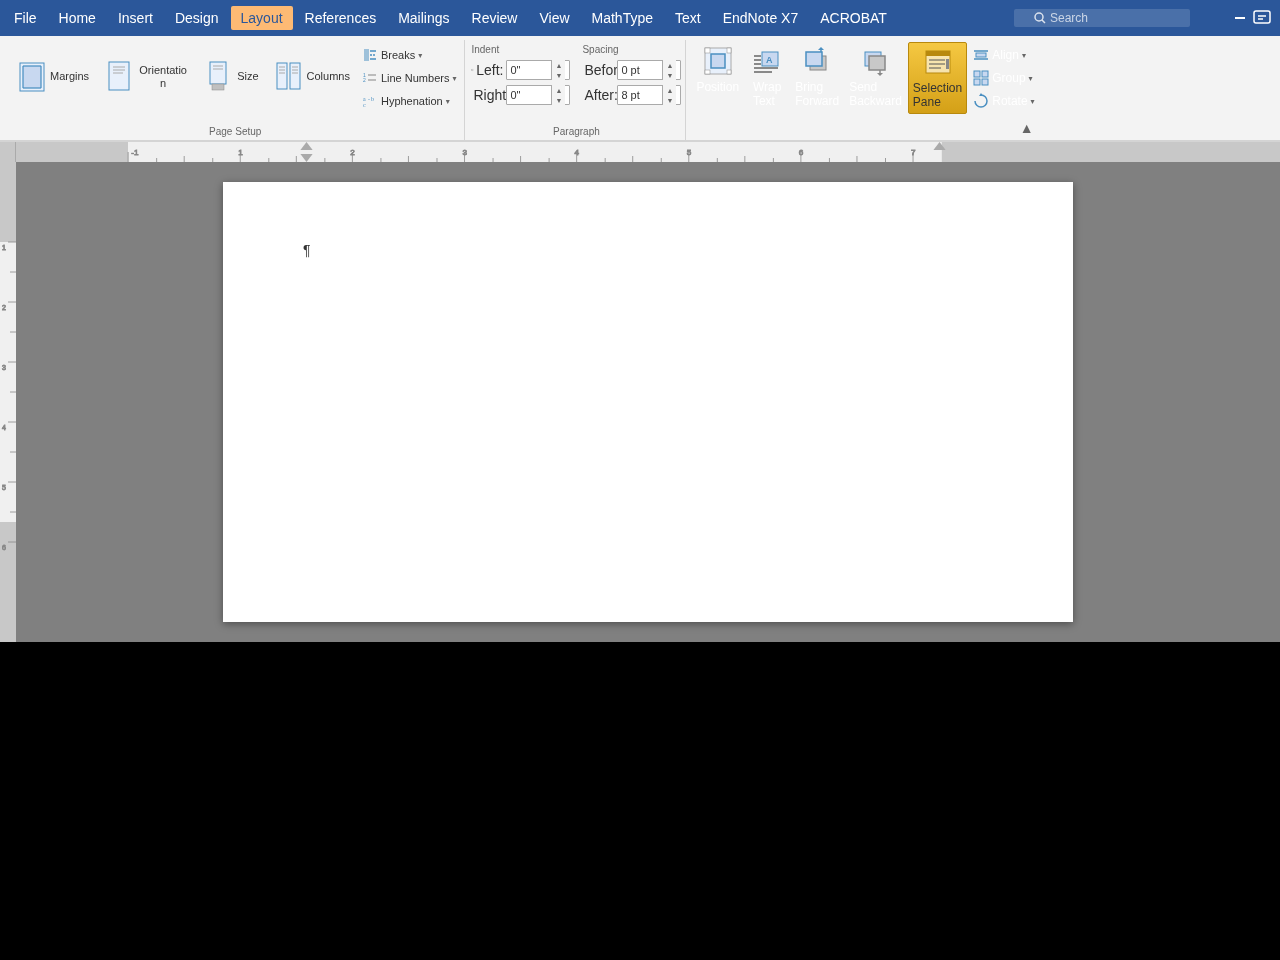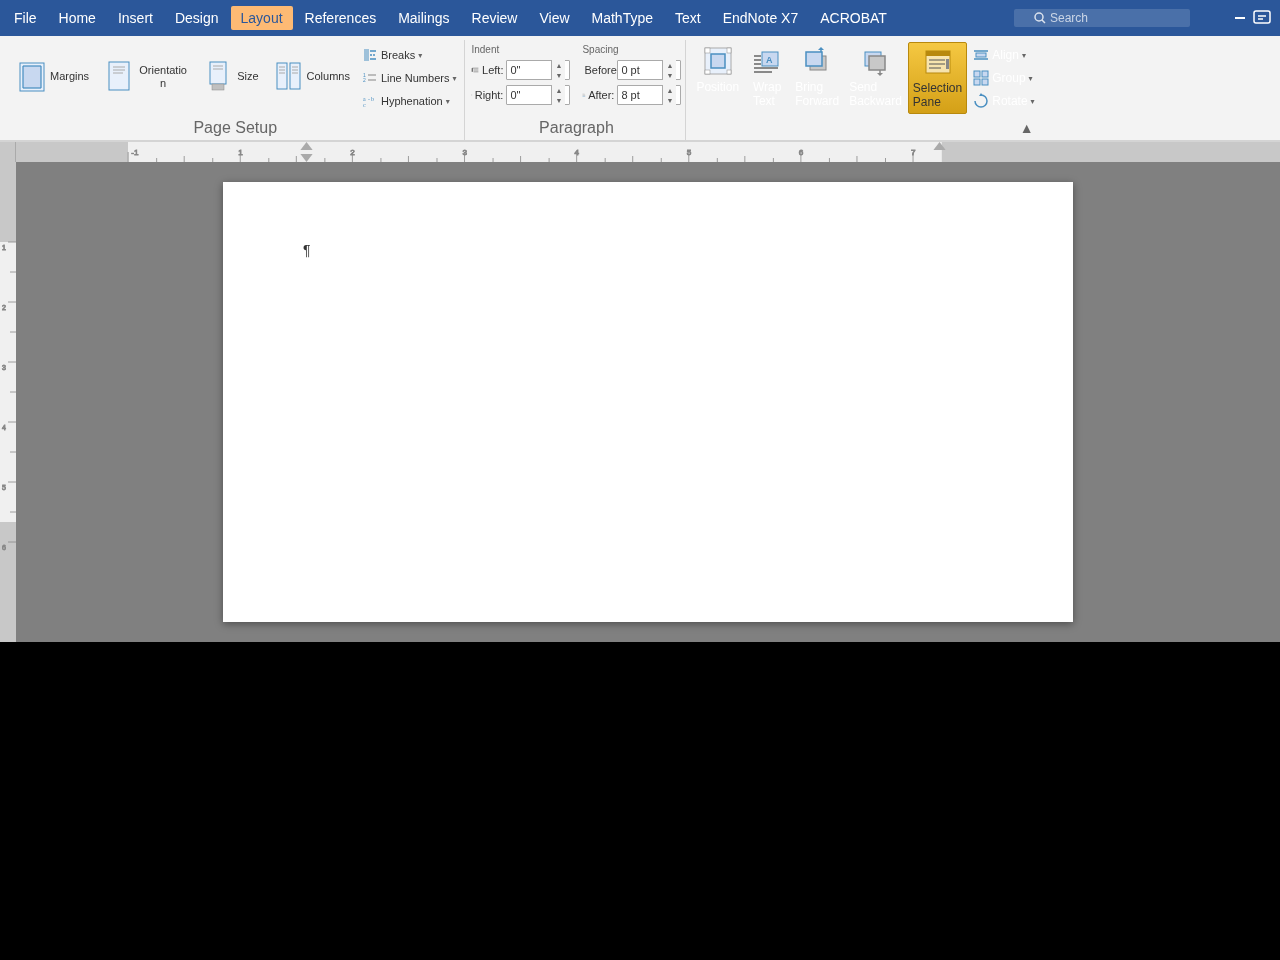--- a/index.html
+++ b/index.html
@@ -83,21 +83,21 @@
     .ribbon-group-content {
       display: flex;
       flex-direction: row;
       align-items: flex-start;
       flex: 1;
       gap: 2px;
       padding-top: 2px;
     }
 
     .ribbon-group-label {
-      font-size: 16px;
+      font-size: 10px;
       color: #666;
       text-align: center;
       padding: 2px 0 3px 0;
       margin-top: auto;
     }
 
     
     .ribbon-btn-large {
       display: flex;
       flex-direction: row;
@@ -176,21 +176,21 @@
       color: #666;
       margin-bottom: 1px;
     }
     .field-row {
       display: flex;
       align-items: center;
       gap: 3px;
       height: 22px;
     }
     .field-label {
-      font-size: 11px;
+      font-size: 14px;
       color: #333;
       width: 32px;
       display: flex;
       align-items: center;
       gap: 2px;
     }
     .field-input {
       display: flex;
       align-items: center;
       background: #fff;

